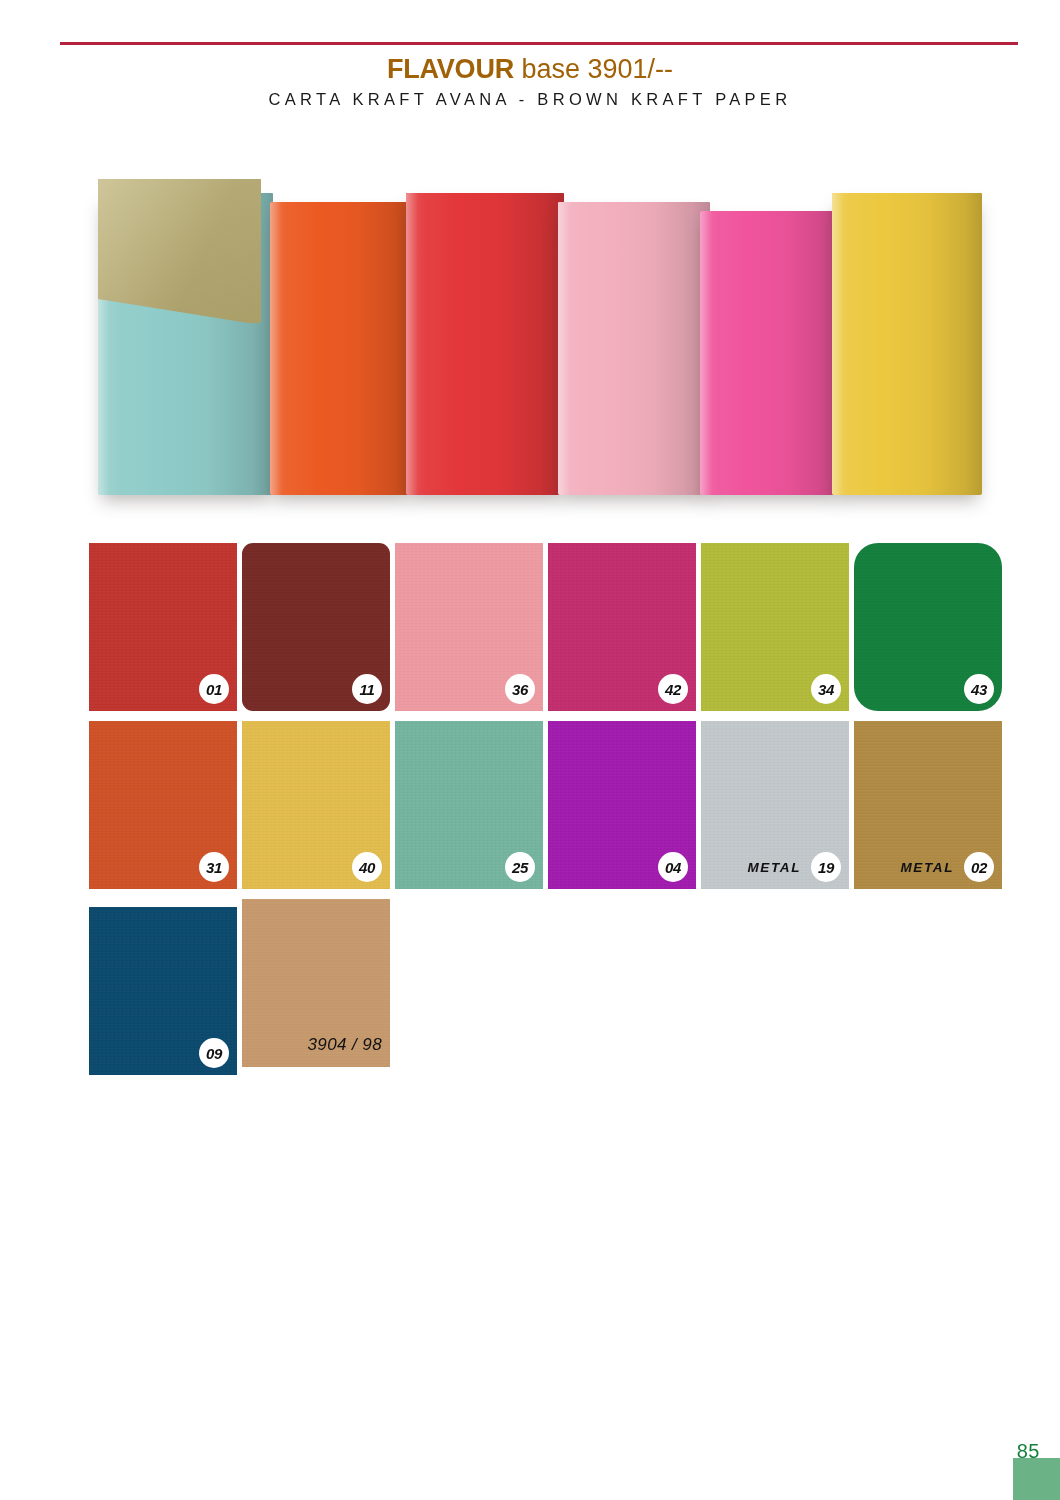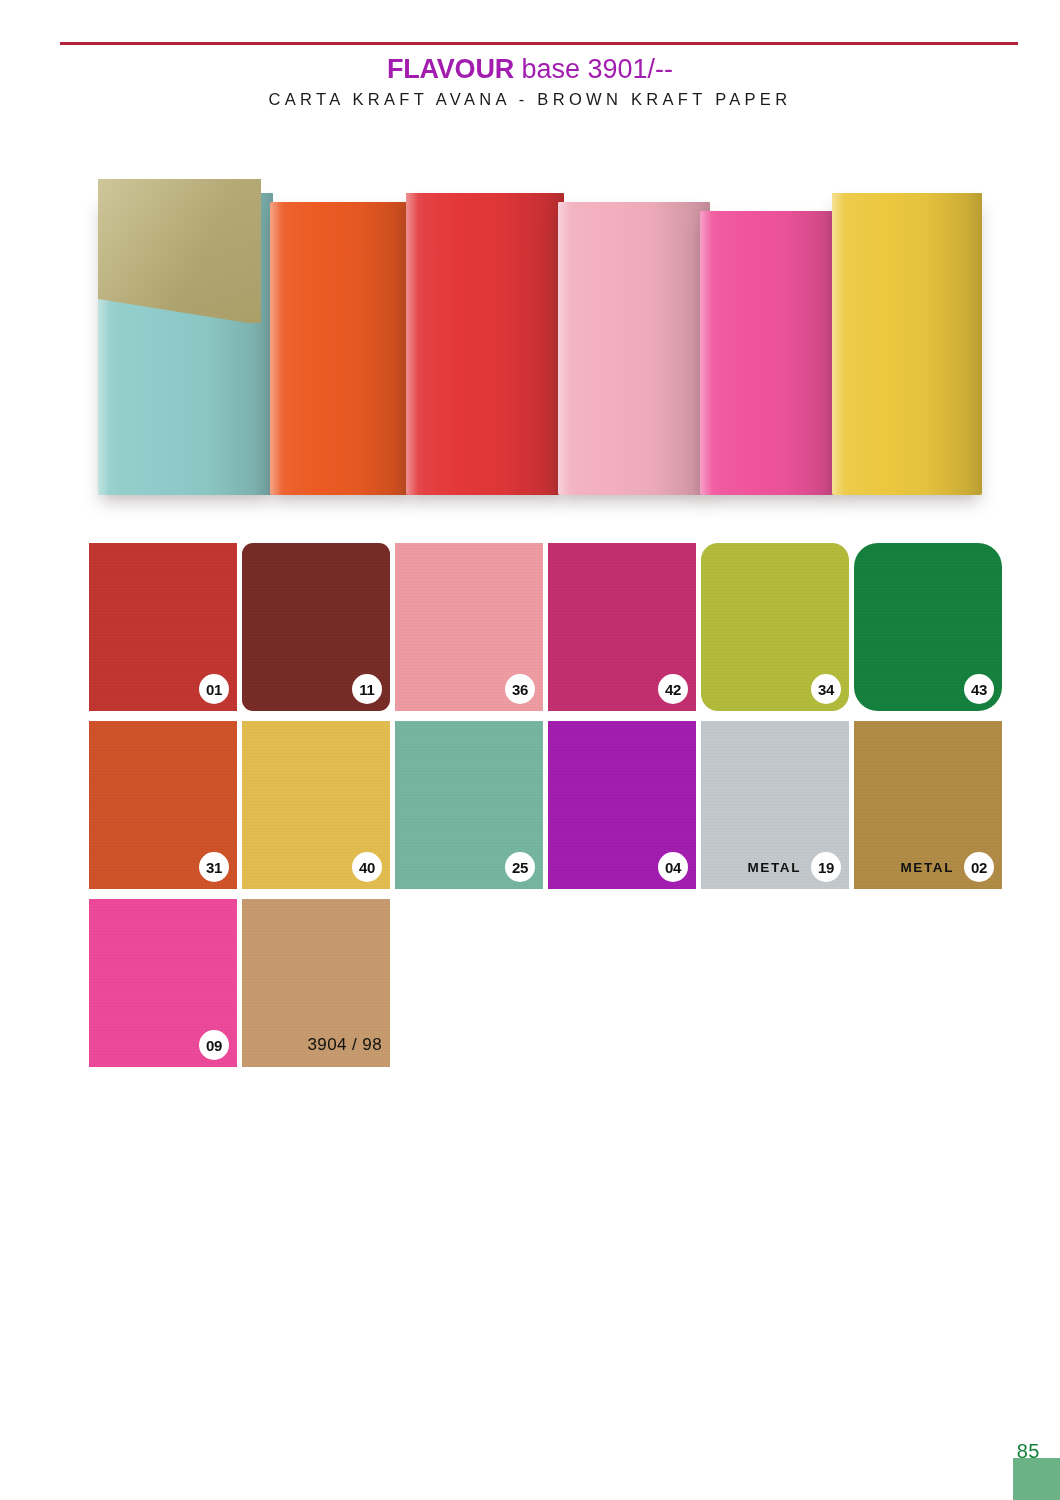--- a/index.html
+++ b/index.html
@@ -29,21 +29,21 @@
   .header {
     position: absolute;
     left: 0;
     top: 52px;
     width: 1060px;
     text-align: center;
   }
   .title {
     font-size: 27px;
     line-height: 34px;
-    color: #a21caf;
+    color: #a16207;
     font-weight: 400;
     letter-spacing: 0px;
     white-space: nowrap;
   }
   .title .brand {
     font-weight: 700;
     letter-spacing: -0.2px;
   }
   .subtitle {
     margin-top: 2px;
@@ -173,20 +173,21 @@
   .swatch-row {
     display: flex;
     margin-bottom: 10px;
   }
   .swatch {
     position: relative;
     width: 148px;
     height: 168px;
     margin-right: 5px;
     overflow: hidden;
+    font-style: italic;
   }
   .swatch-texture {
     position: absolute;
     inset: 0;
     opacity: 0.055;
     background-image:
       repeating-linear-gradient(0deg, rgba(0,0,0,0.55) 0px, rgba(0,0,0,0) 1px, rgba(0,0,0,0) 2px, rgba(255,255,255,0.5) 3px),
       repeating-linear-gradient(90deg, rgba(0,0,0,0.4) 0px, rgba(0,0,0,0) 1px, rgba(0,0,0,0) 3px, rgba(255,255,255,0.35) 4px);
     pointer-events: none;
   }
@@ -287,21 +288,21 @@
         <div class="swatch-label">
           <span class="code-badge">36</span>
         </div>
       </div>
       <div class="swatch" style="background: rgb(194, 46, 110);">
         <div class="swatch-texture"></div>
         <div class="swatch-label">
           <span class="code-badge">42</span>
         </div>
       </div>
-      <div class="swatch" style="background: rgb(178, 187, 58); border-radius: 17px;">
+      <div class="swatch" style="background: rgb(178, 187, 58);">
         <div class="swatch-texture"></div>
         <div class="swatch-label">
           <span class="code-badge">34</span>
         </div>
       </div>
       <div class="swatch" style="background: #15803d; border-radius: 24px;">
         <div class="swatch-texture"></div>
         <div class="swatch-label">
           <span class="code-badge">43</span>
         </div>
@@ -341,21 +342,21 @@
       </div>
       <div class="swatch" style="background: rgb(176, 139, 69);">
         <div class="swatch-texture"></div>
         <div class="swatch-label">
           <span class="metal-tag">METAL</span>
           <span class="code-badge">02</span>
         </div>
       </div>
     </div>
     <div class="swatch-row">
-      <div class="swatch" style="background: #ec4899;">
+      <div class="swatch" style="background: #0c4a6e; margin-top: 8px;">
         <div class="swatch-texture"></div>
         <div class="swatch-label">
           <span class="code-badge">09</span>
         </div>
       </div>
       <div class="swatch" style="background: rgb(198, 154, 109);">
         <div class="swatch-texture"></div>
         <div class="swatch-label">
           <span class="plain-code">3904 / 98</span>
         </div>

